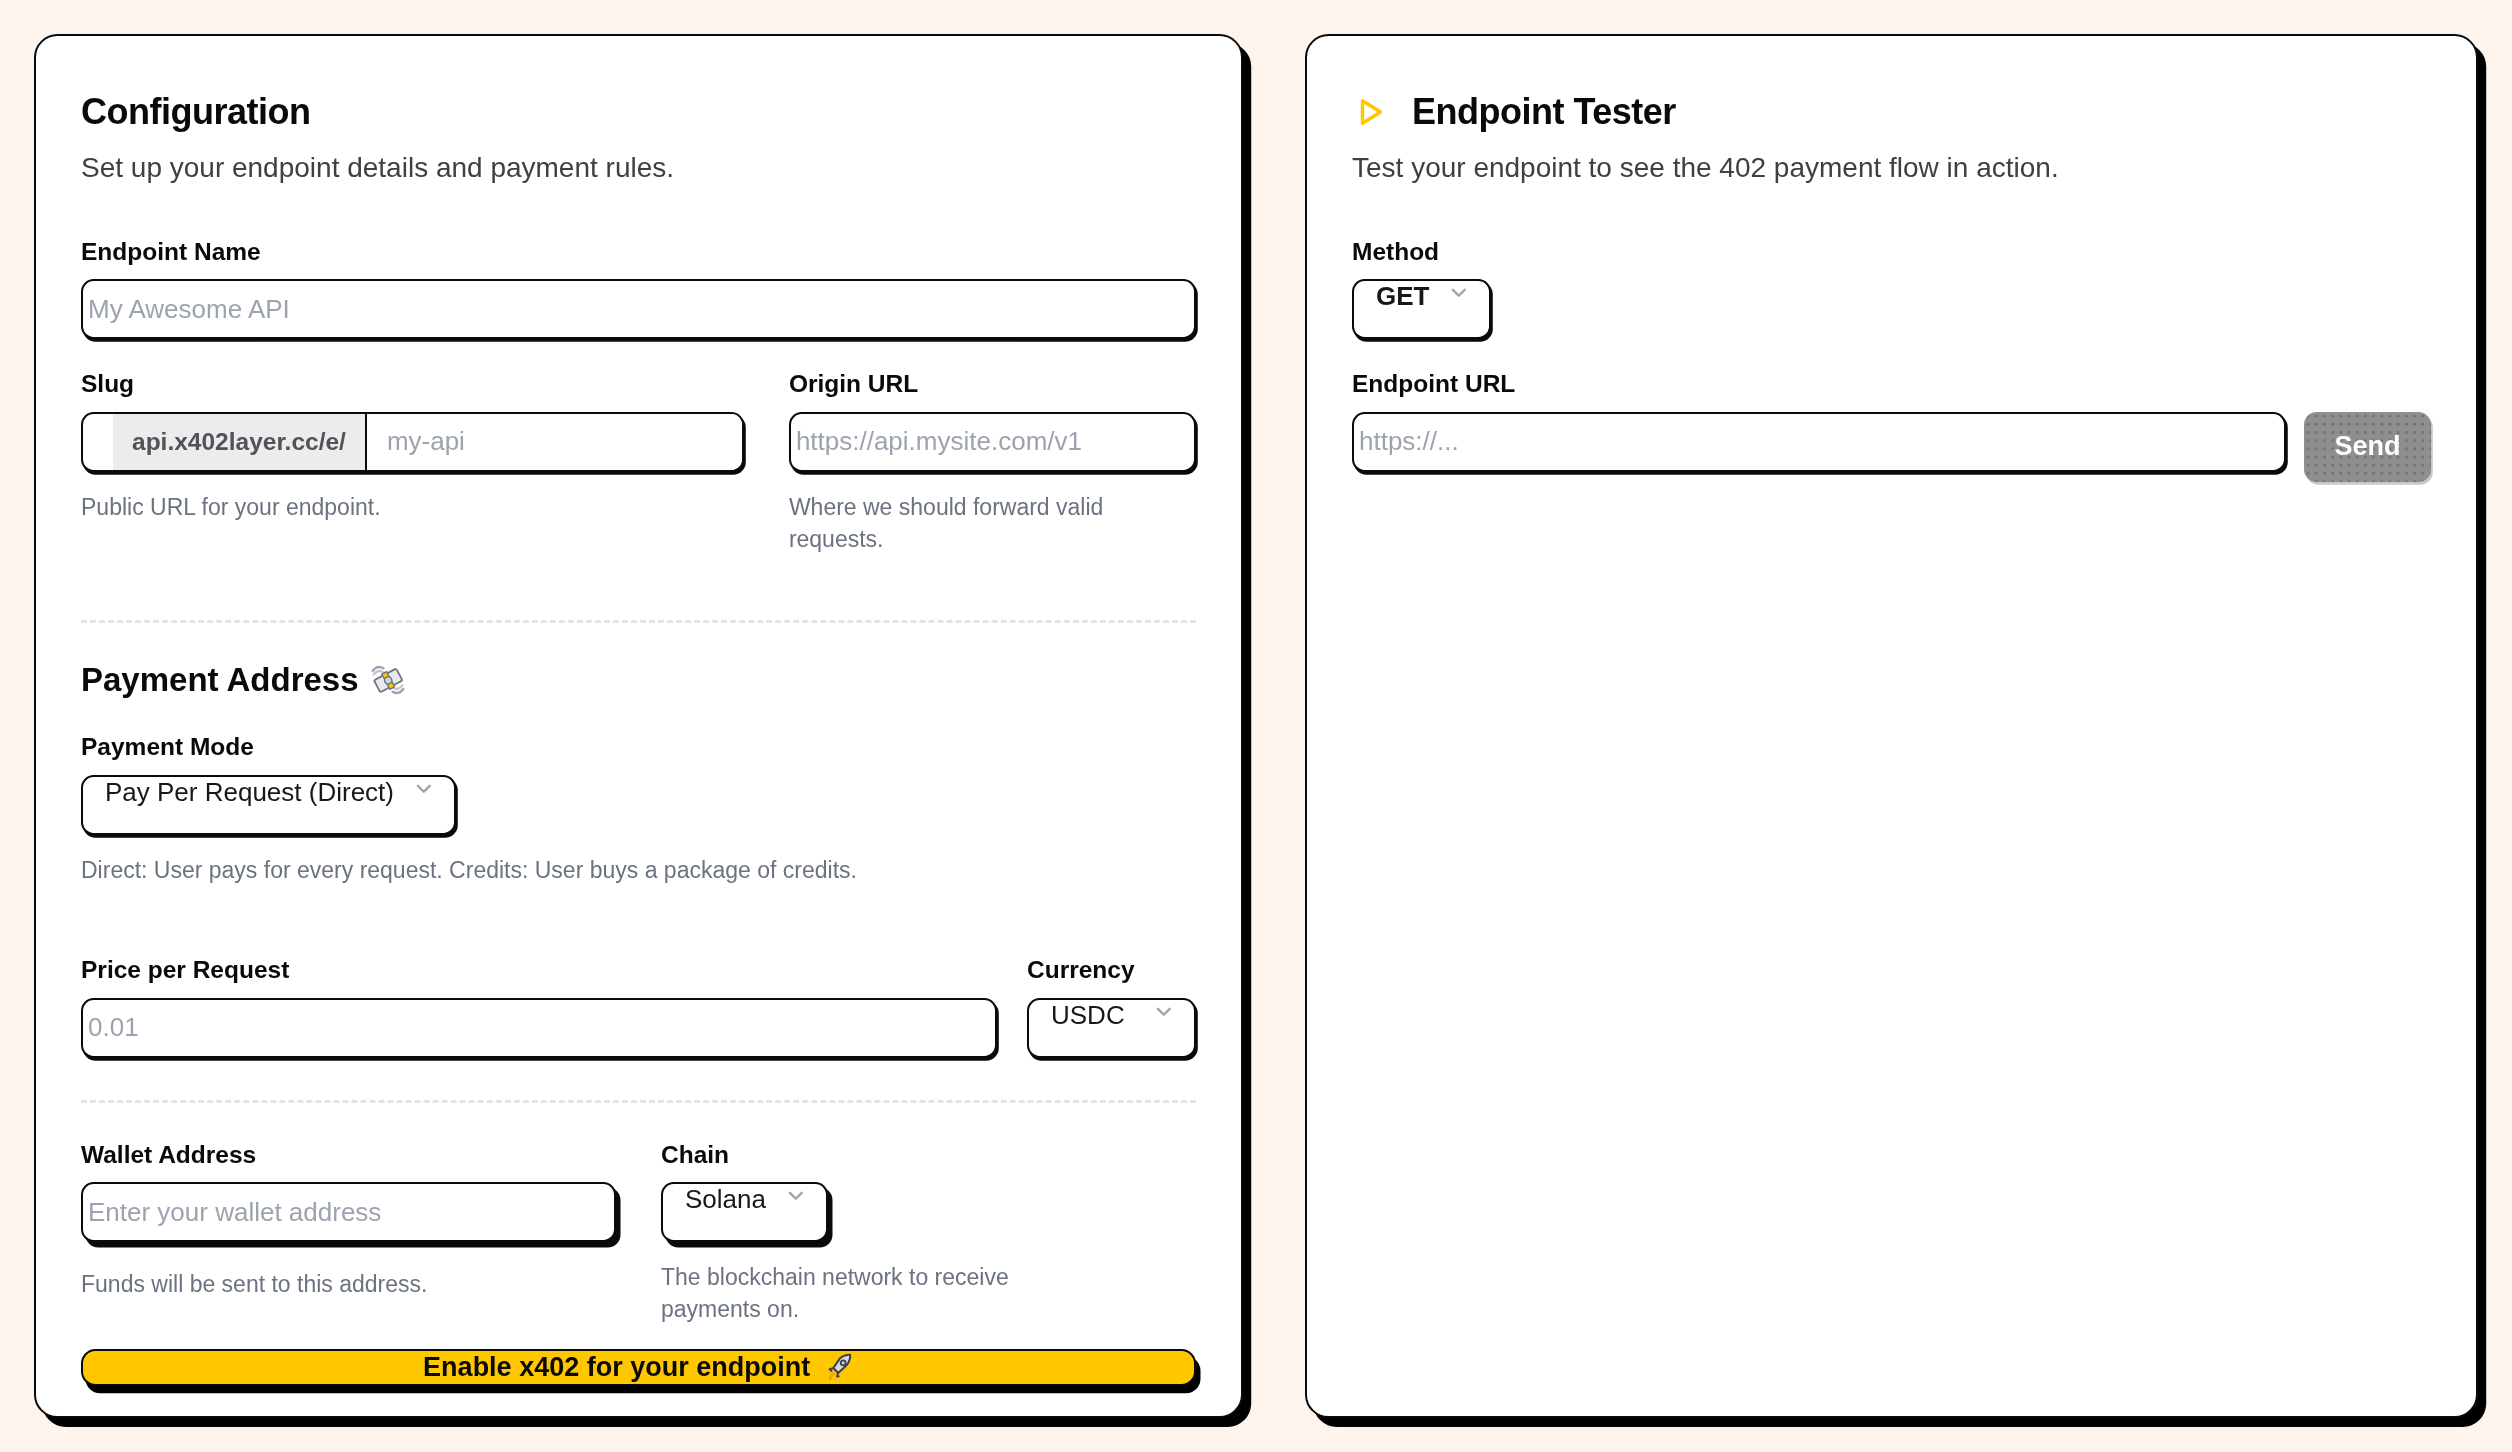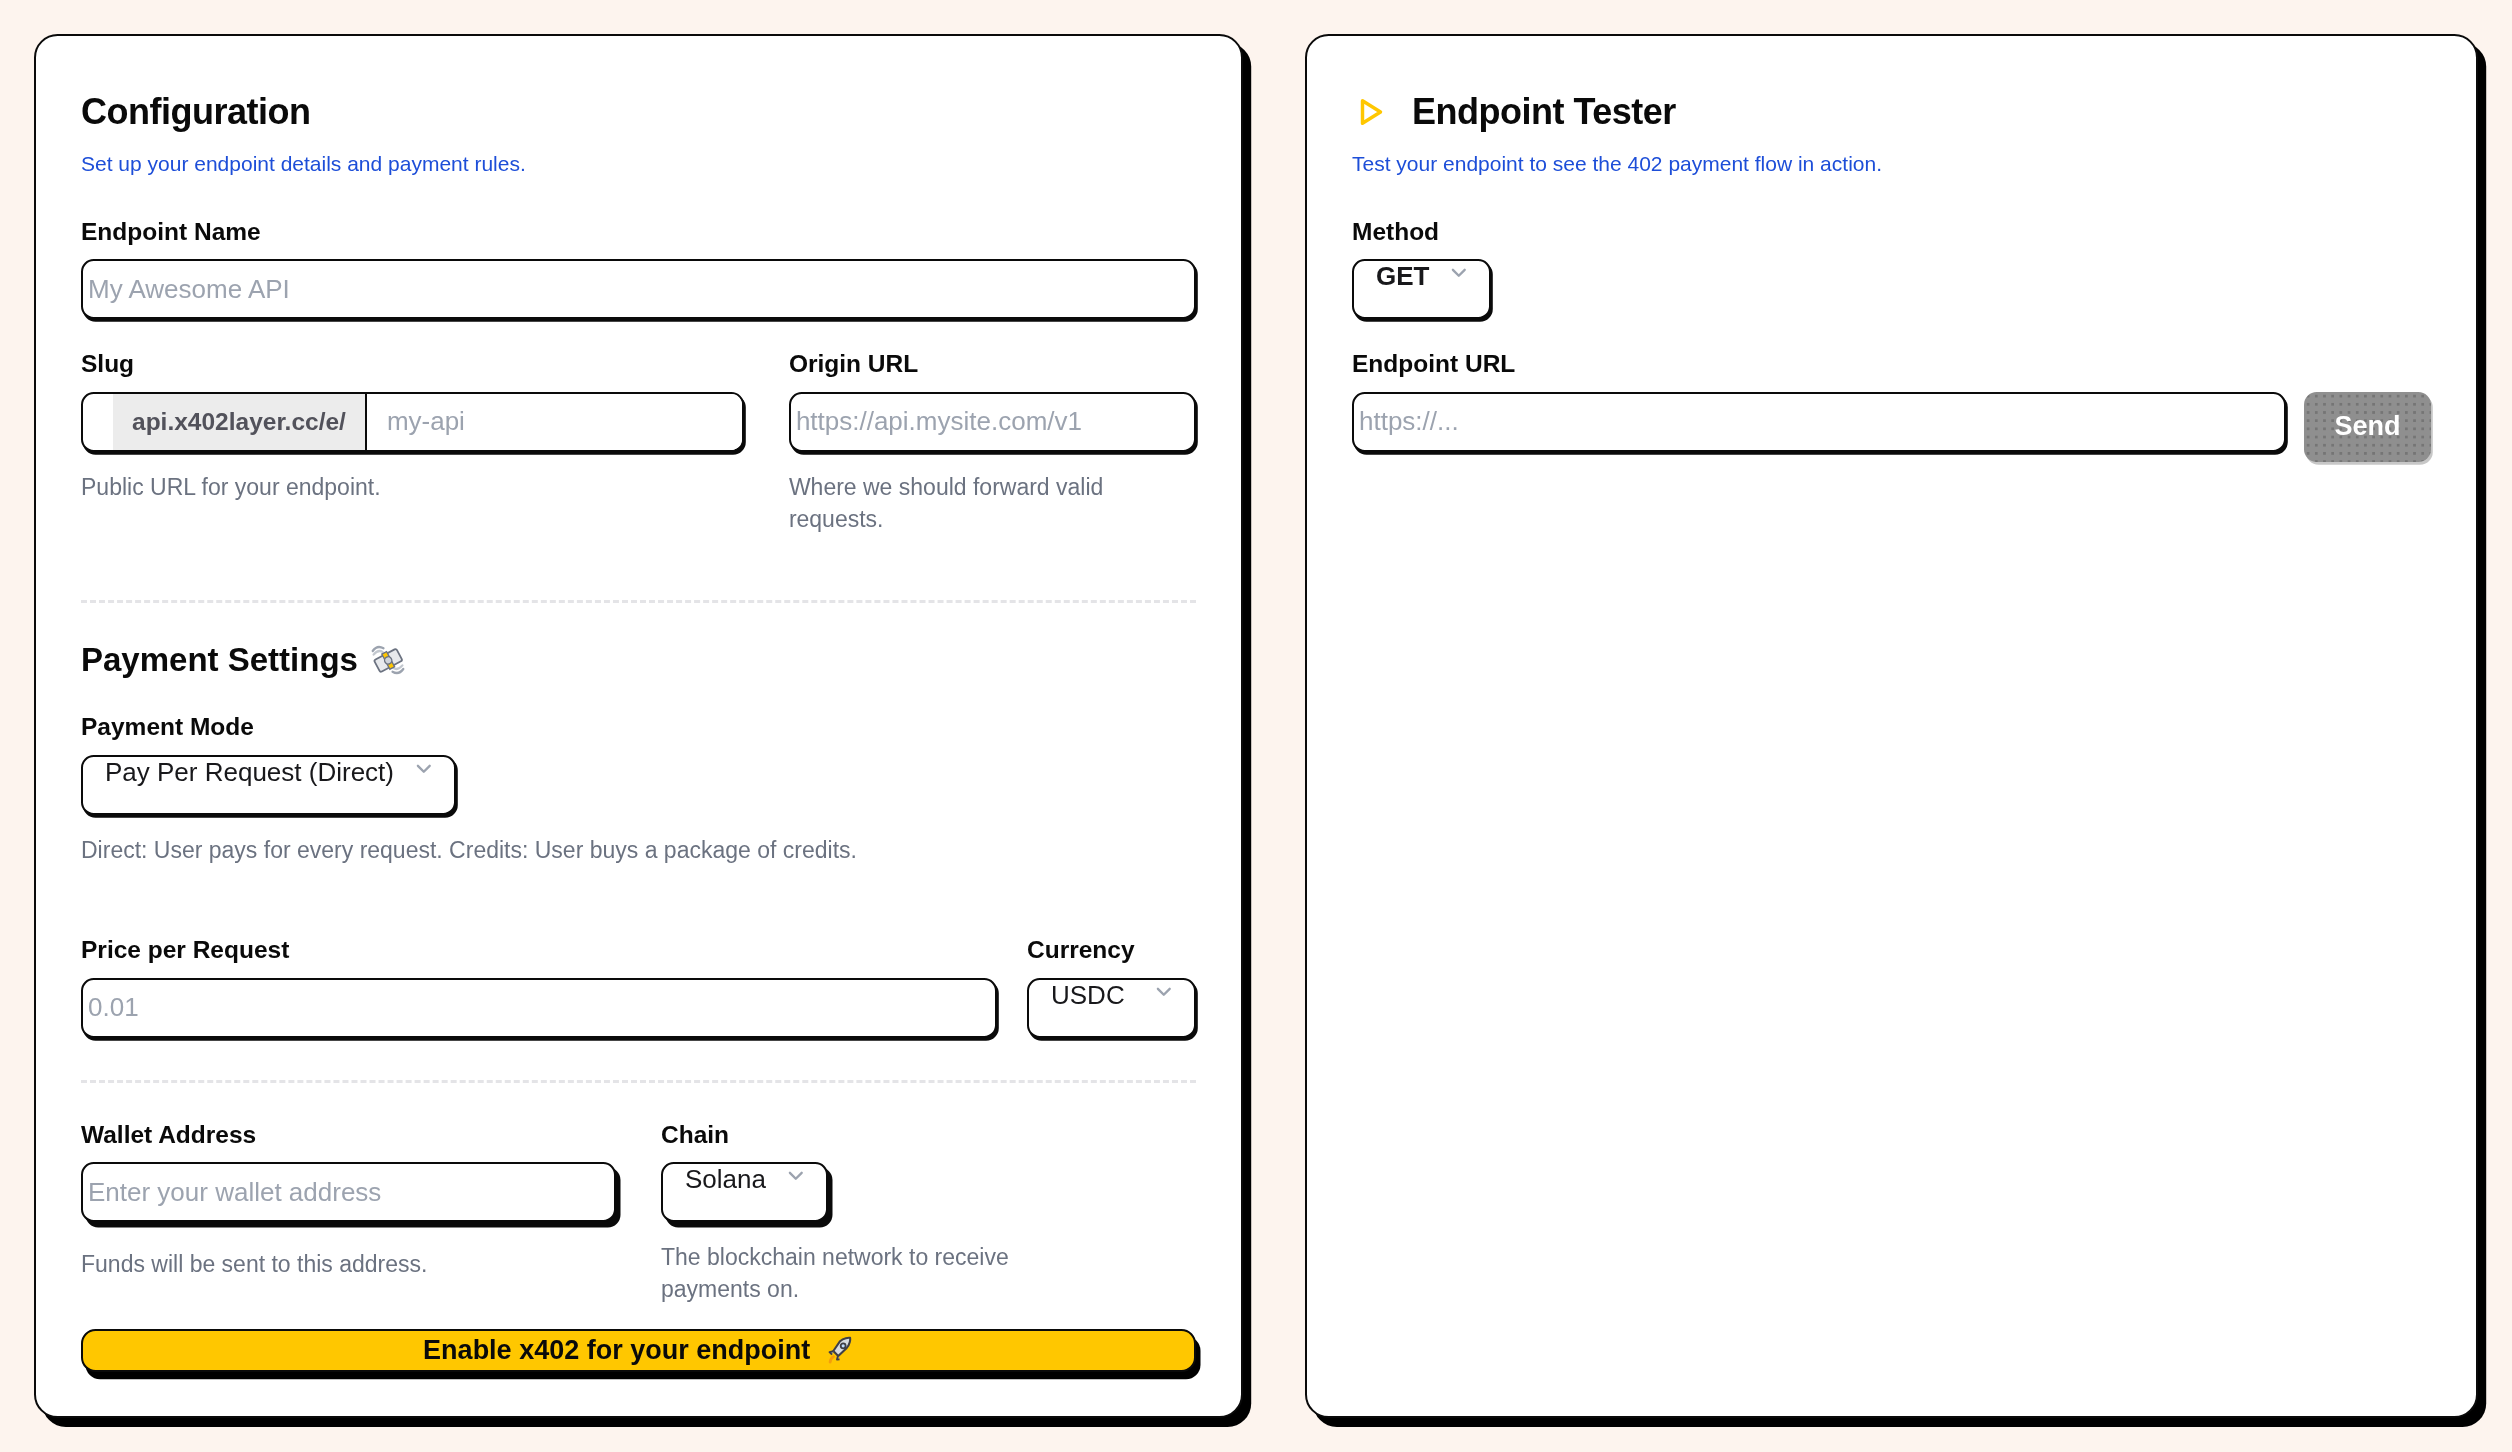--- a/index.html
+++ b/index.html
@@ -34,23 +34,23 @@
     line-height: 1.1;
   }
   .title-row {
     display: flex;
     align-items: center;
     gap: 24px;
     margin: 11px 0 20px 0;
   }
   .title-row .card-title { margin: 0; }
   .card-subtitle {
-    font-size: 21px;
-    color: #1d4ed8;
-    margin: 0 0 42px 0;
+    font-size: 28px;
+    color: #404040;
+    margin: 0 0 54px 0;
   }
 
   .field-label {
     display: block;
     font-size: 24.5px;
     font-weight: bold;
     margin-bottom: 13.6px;
   }
   .text-input {
     width: 100%;
@@ -224,21 +224,21 @@
     <div>
       <label class="field-label">Origin URL</label>
       <input class="text-input" type="text" placeholder="https://api.mysite.com/v1" style="">
       <p class="helper-text">Where we should forward valid requests.</p>
     </div>
   </div>
 
   <hr class="dashed-divider">
 
   <h2 class="section-title">
-    <span>Payment Settings</span>
+    <span>Payment Address</span>
     <span class="icon" aria-label="💸">
       <svg width="36" height="36" viewBox="0 0 40 40">
         <path d="M3 10 Q8 3 15 7" fill="none" stroke="#9CA3AF" stroke-width="2.5" stroke-linecap="round"></path>
         <path d="M4 14 Q9 8 14 11" fill="none" stroke="#C3C8CF" stroke-width="2.5" stroke-linecap="round"></path>
         <path d="M37 30 Q32 37 25 33" fill="none" stroke="#9CA3AF" stroke-width="2.5" stroke-linecap="round"></path>
         <path d="M36 26 Q31 32 26 29" fill="none" stroke="#C3C8CF" stroke-width="2.5" stroke-linecap="round"></path>
         <g transform="rotate(-28 20 20)">
           <rect x="6" y="13" width="28" height="15" rx="2" fill="#E7E9EC" stroke="#6B7280" stroke-width="2"></rect>
           <rect x="17" y="11" width="6" height="19" fill="#FFC700" stroke="#6B7280" stroke-width="1.5"></rect>
           <circle cx="20" cy="20.5" r="4" fill="#D1D5DB" stroke="#6B7280" stroke-width="1.5"></circle>

